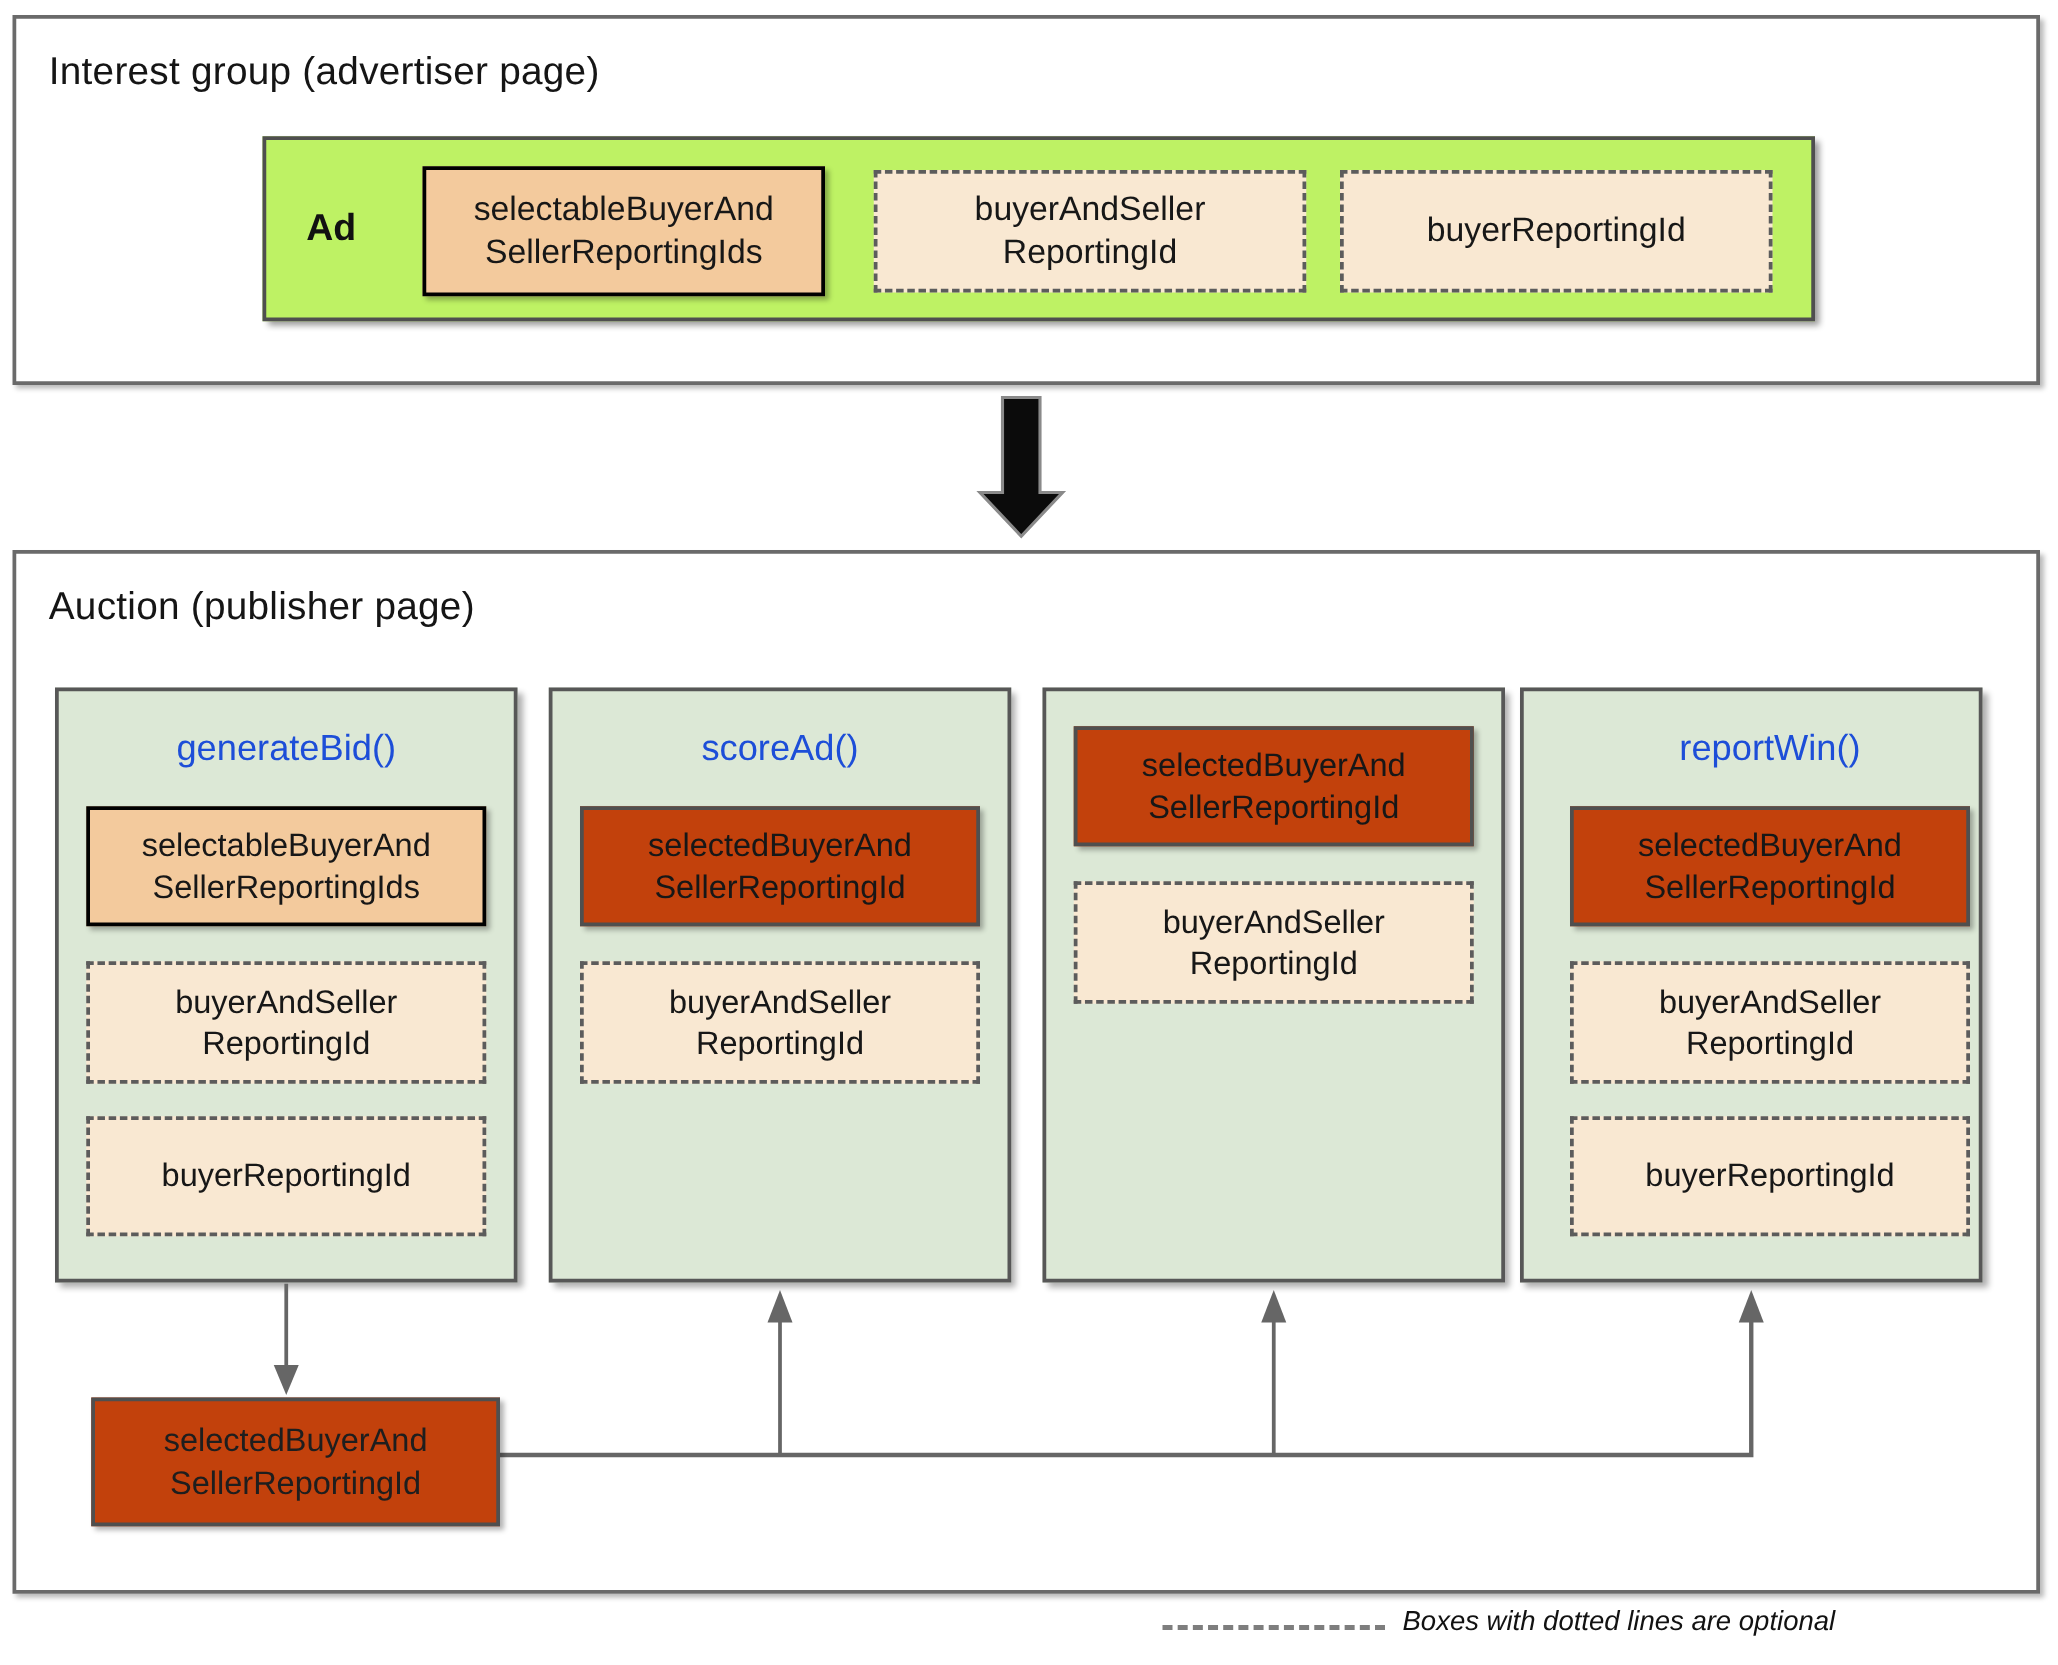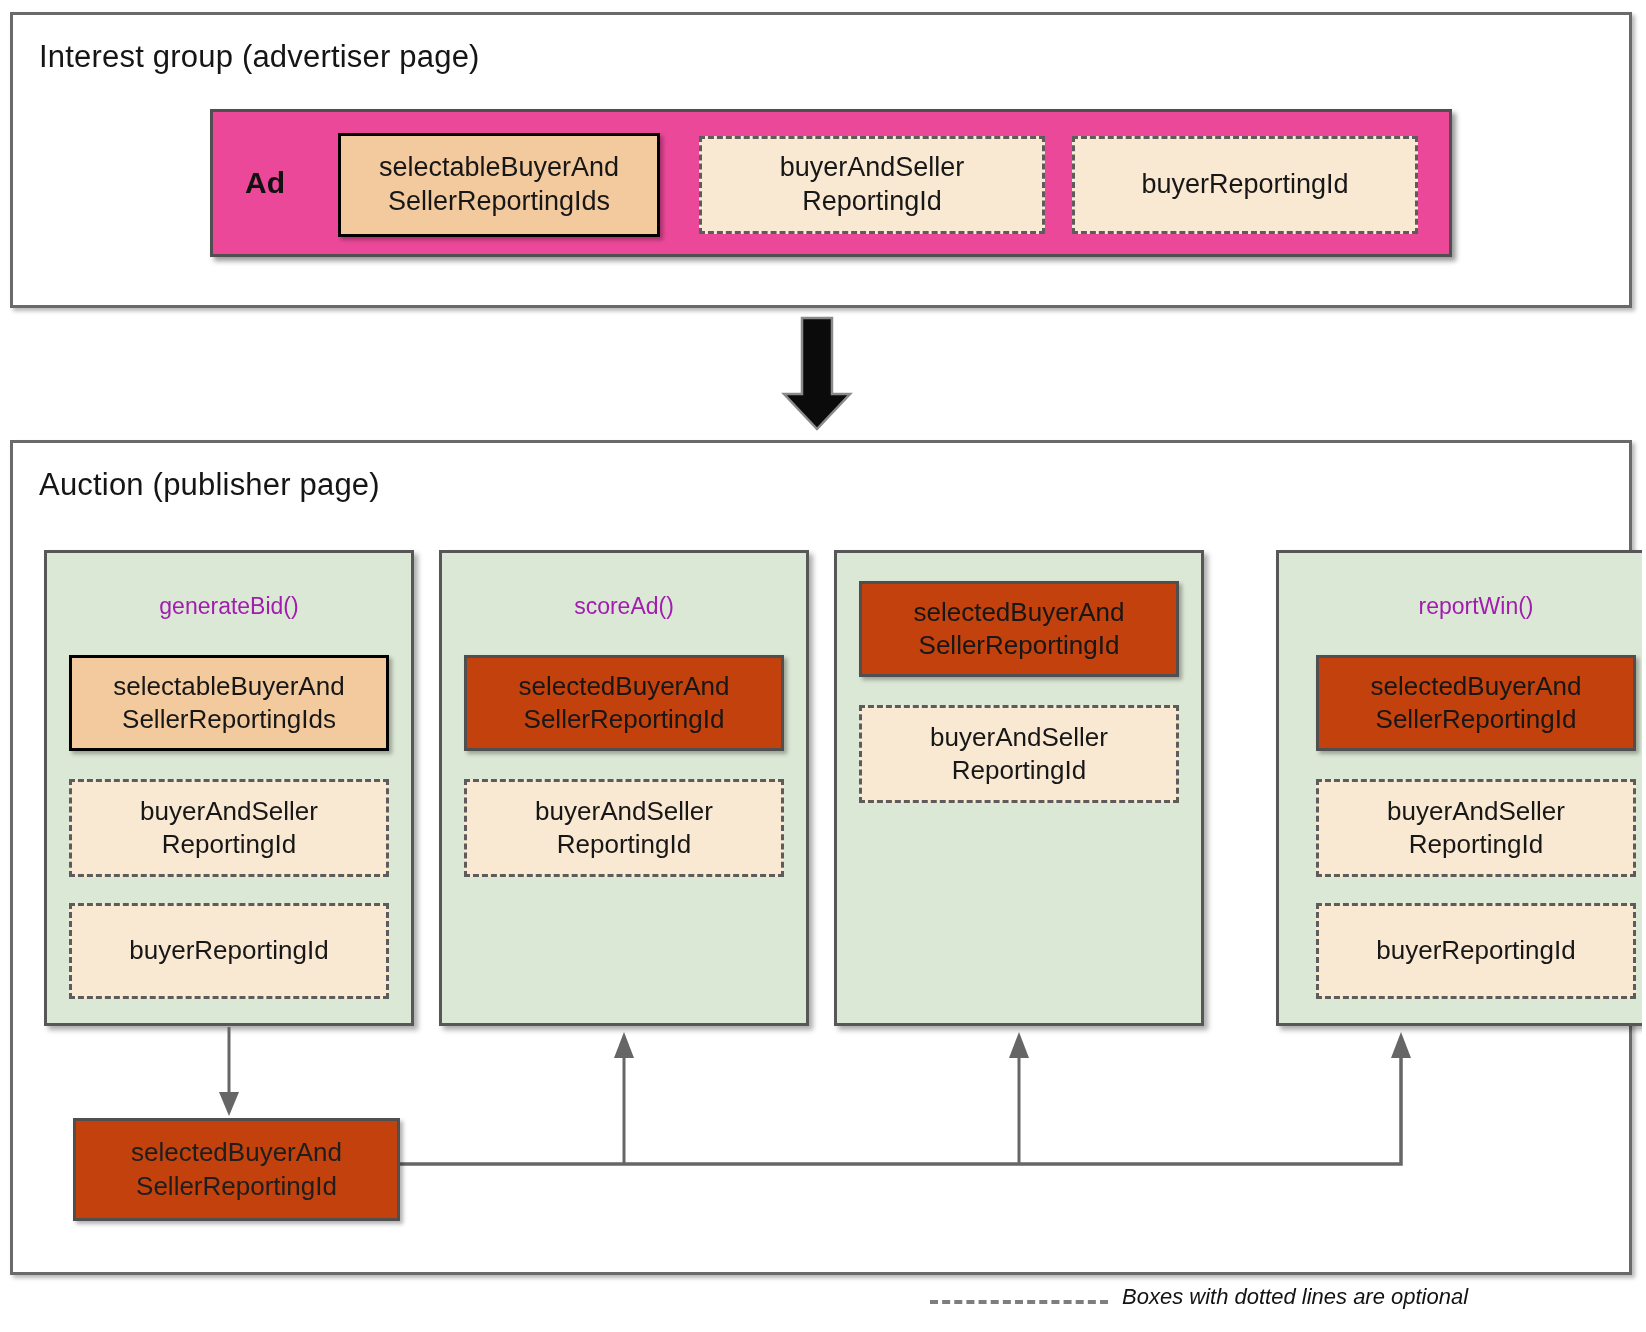--- a/index.html
+++ b/index.html
@@ -12,21 +12,21 @@
     box-shadow:3px 3px 4px rgba(0,0,0,0.28);box-sizing:border-box;
   }
   #interest-box{left:10px;top:12px;width:1622px;height:296px;}
   #auction-box{left:10px;top:440px;width:1622px;height:835px;}
   .section-title{
     position:absolute;left:26px;top:24px;font-size:31px;letter-spacing:0.2px;color:#151515;
   }
   
   #ad-container{
     position:absolute;left:197px;top:94px;width:1242px;height:148px;
-    background:#ec4899;border:3px solid #4f4f4f;box-sizing:border-box;
+    background:#bef264;border:3px solid #4f4f4f;box-sizing:border-box;
     box-shadow:4px 4px 5px rgba(0,0,0,0.4);
   }
   #ad-label{
     position:absolute;left:32px;top:0;height:100%;display:flex;align-items:center;
     font-weight:bold;font-size:30px;color:#111;
   }
   .idbox{
     position:absolute;display:flex;align-items:center;justify-content:center;
     text-align:center;box-sizing:border-box;font-size:27px;line-height:1.25;
     white-space:pre-line;color:#171717;
@@ -35,23 +35,23 @@
   .solid-dark{background:#c2410c;border:3px solid #4f4f4f;box-shadow:3px 3px 4px rgba(0,0,0,0.3);}
   .dashed{background:#f9e8d2;border:3px dashed #5c5c5c;}
   #ig-box-0{left:125px;top:21px;width:322px;height:104px;}
   #ig-box-1{left:486px;top:24px;width:346px;height:98px;}
   #ig-box-2{left:859px;top:24px;width:346px;height:98px;}
   
   .func-col{
     position:absolute;top:550px;width:370px;height:476px;background:#dce8d6;
     border:3px solid #575757;box-sizing:border-box;box-shadow:4px 4px 5px rgba(0,0,0,0.32);
   }
-  #col-0{left:44px;} #col-1{left:439px;} #col-2{left:834px;} #col-3{left:1276px;padding-left:30px;}
+  #col-0{left:44px;} #col-1{left:439px;} #col-2{left:834px;} #col-3{left:1216px;padding-left:30px;}
   .col-header{
-    margin-top:40px;text-align:center;font-size:23px;color:#a21caf;height:34px;
+    margin-top:30px;text-align:center;font-size:29px;color:#1d4ed8;height:34px;
   }
   .col-box{
     position:relative;margin:0 auto;width:320px;display:flex;align-items:center;
     justify-content:center;text-align:center;box-sizing:border-box;
     font-size:26px;line-height:1.27;white-space:pre-line;color:#171717;
   }
   .cb-0{margin-top:28px;height:96px;}
   .cb-1{margin-top:28px;height:98px;}
   .cb-2{margin-top:26px;height:96px;}
   

